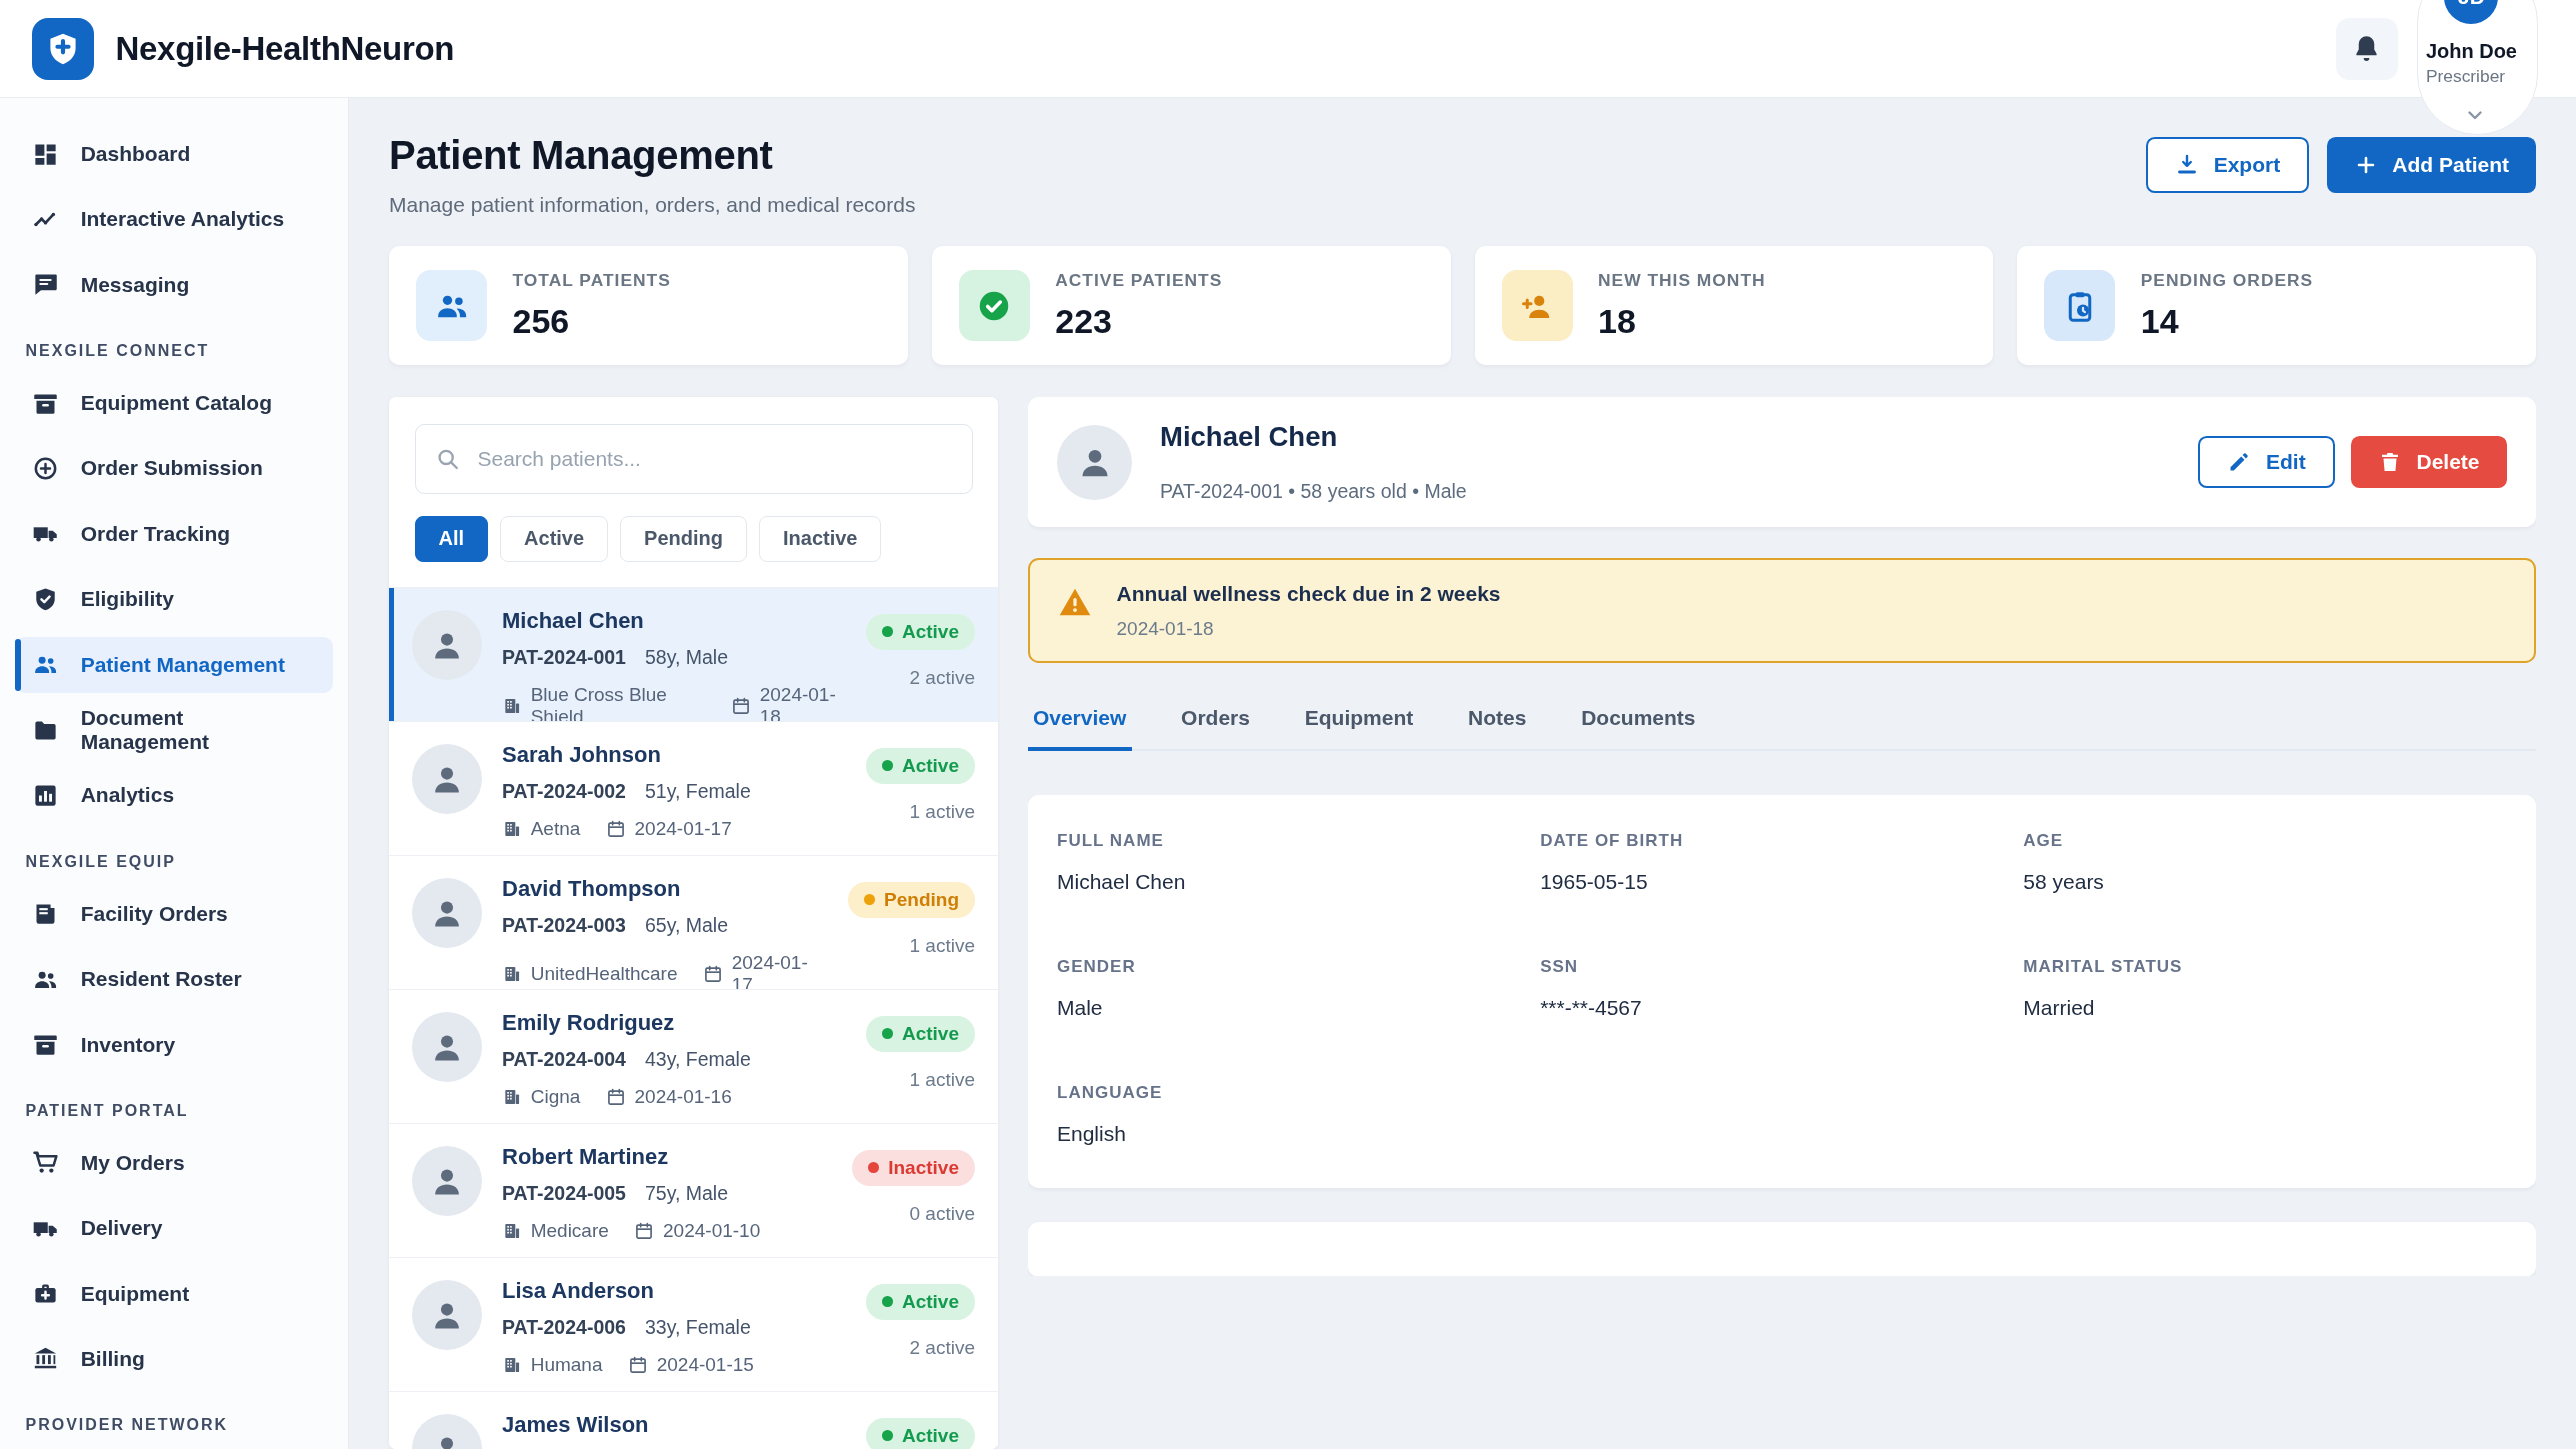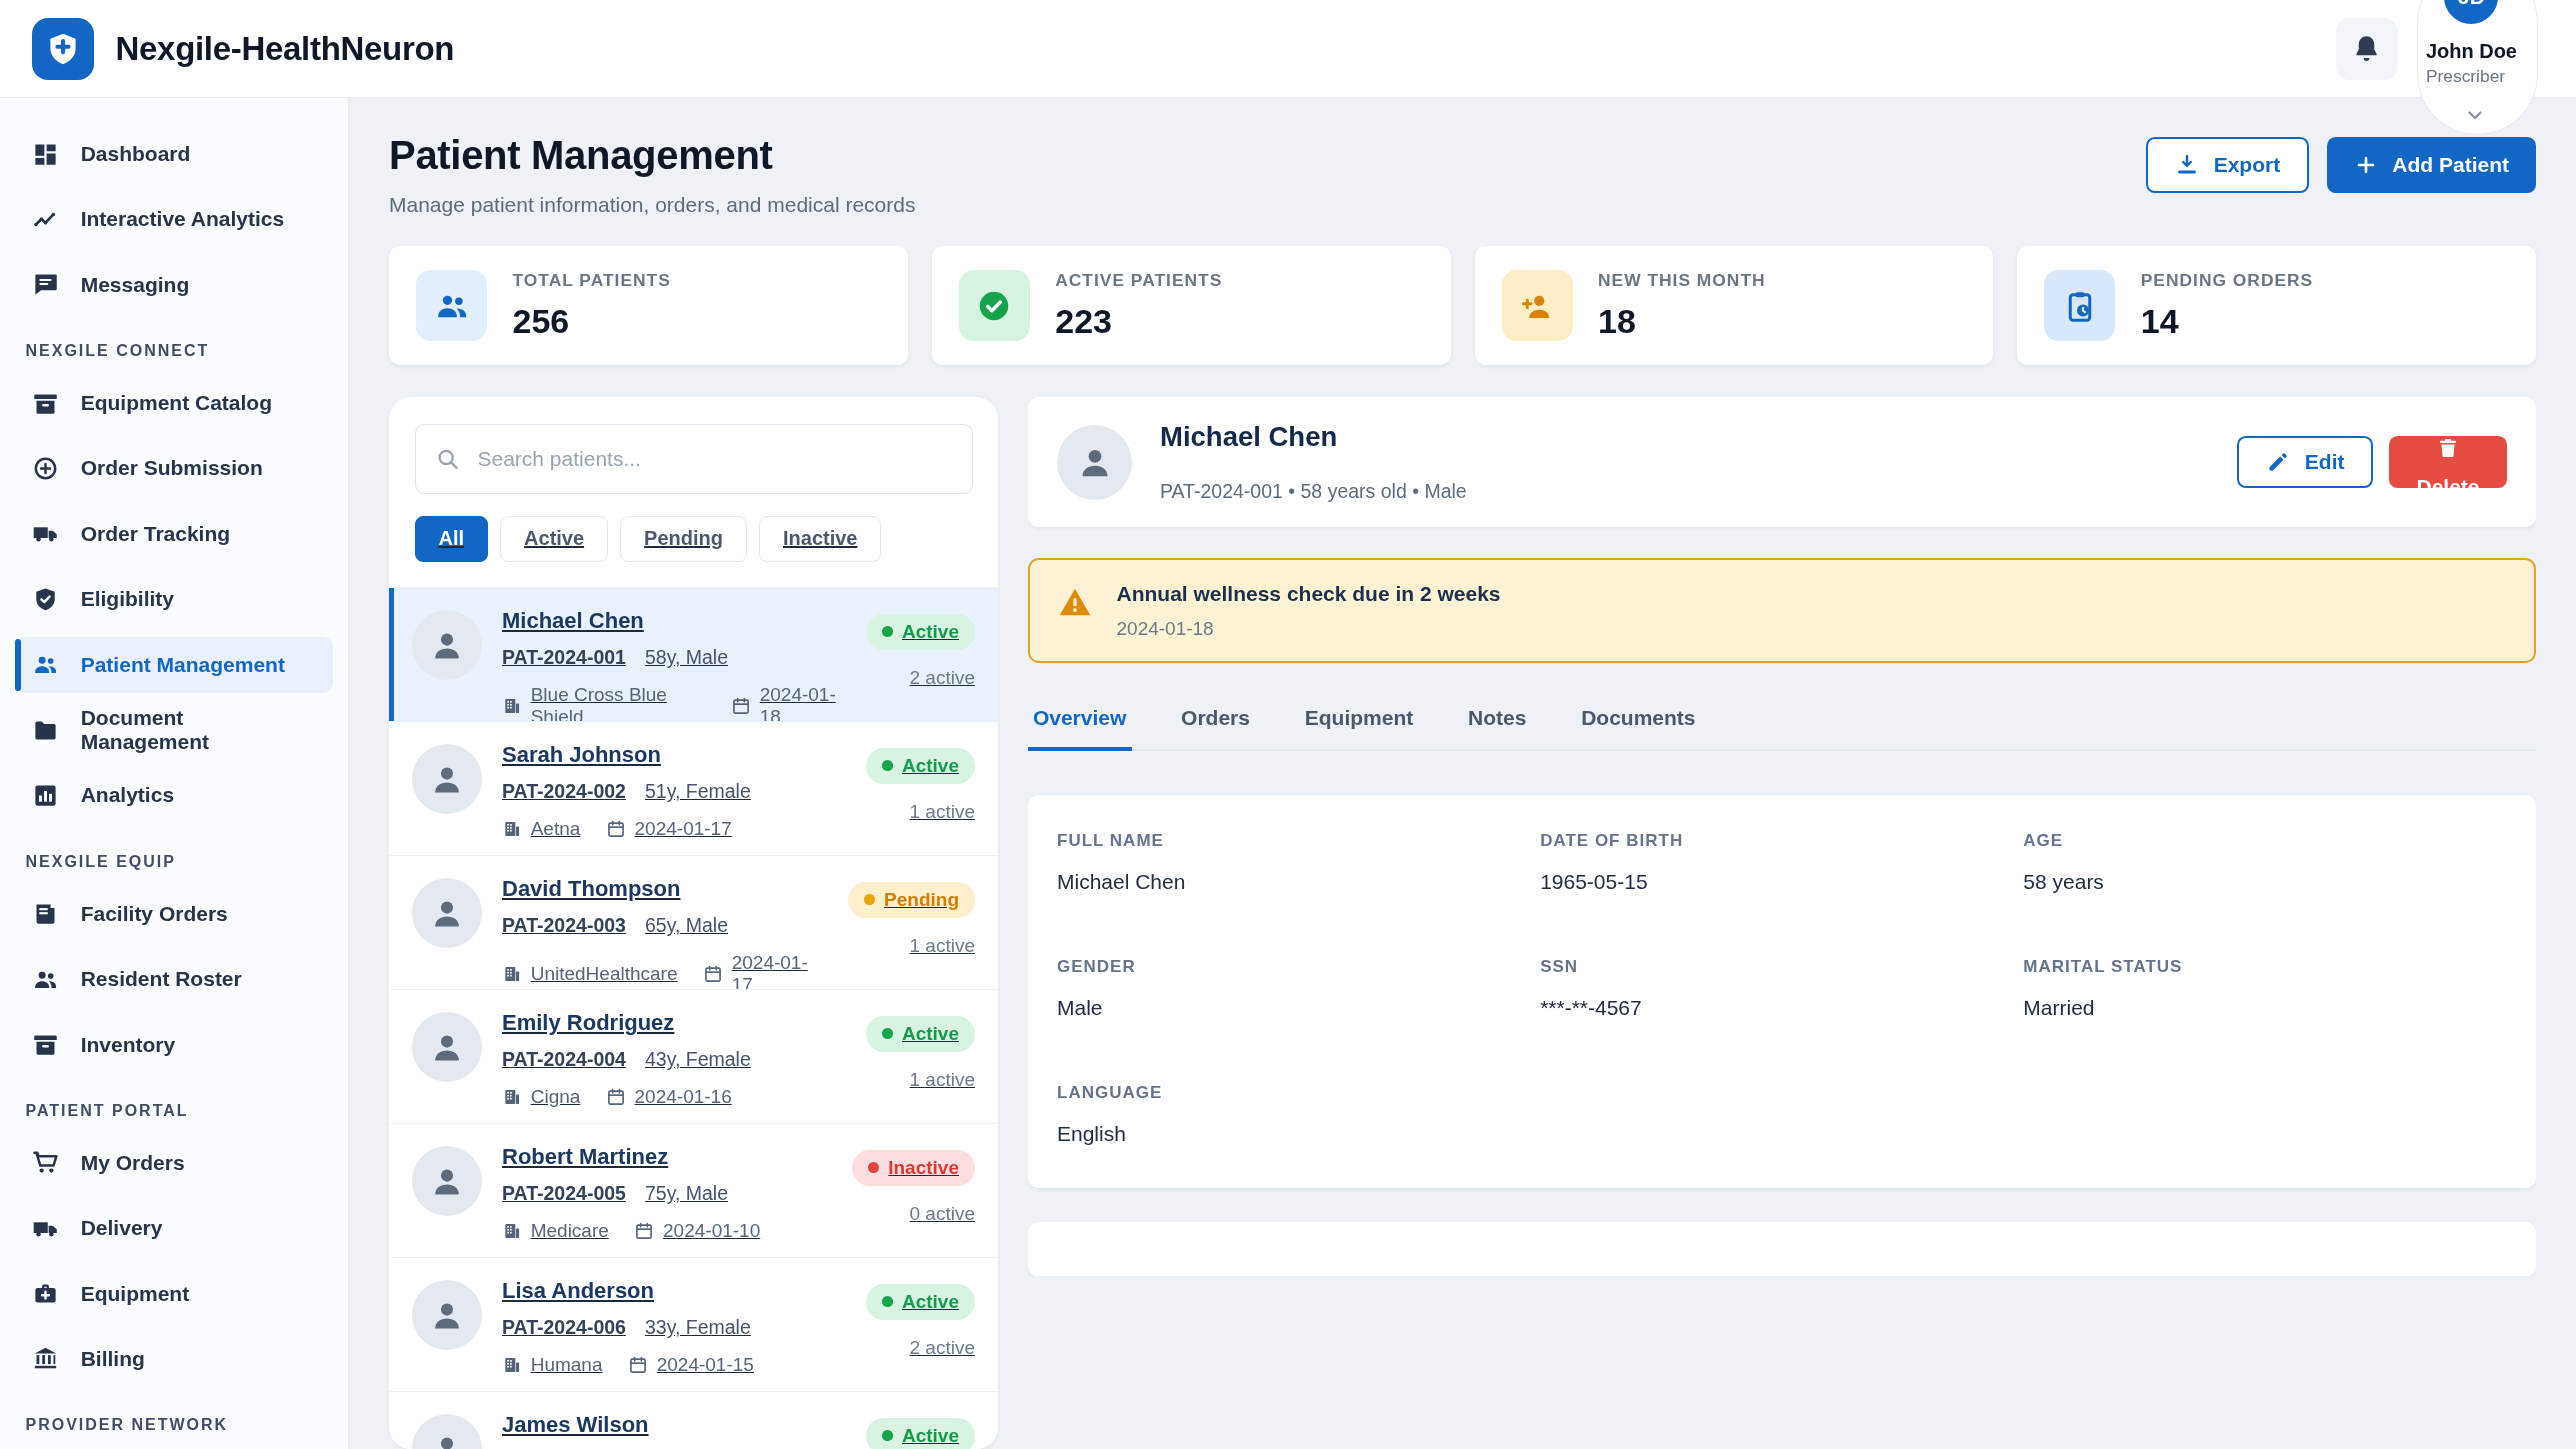--- a/index.html
+++ b/index.html
@@ -41,33 +41,33 @@
   .main{flex:1;min-width:0;padding:35px 40px 0;box-sizing:border-box;display:flex;flex-direction:column;overflow:hidden;}
   .page-head{display:flex;justify-content:space-between;align-items:flex-start;margin-bottom:29.5px;}
   .page-title{font-size:40px;font-weight:700;color:#101828;letter-spacing:-0.3px;}
   .page-sub{margin-top:14.8px;font-size:21px;color:#5f6b7a;}
   .head-actions{display:flex;gap:17.4px;margin-top:4px;}
   .btn{display:inline-flex;align-items:center;gap:14.8px;font-size:21px;font-weight:600;border-radius:8.7px;
     padding:0 27px;height:56px;border:none;cursor:pointer;font-family:inherit;box-sizing:border-box;text-align:center;}
   .btn .ic{width:24px;height:24px;}
   .btn-outline{background:#fff;color:#1167c3;border:2.7px solid #1167c3;}
   .btn-primary{background:#1167c3;color:#fff;}
-  .btn-danger{background:#e54b40;color:#fff;flex-direction:column;}
+  .btn-danger{background:#e54b40;color:#fff;}
   
   .stats{display:grid;grid-template-columns:repeat(4,1fr);gap:24px;margin-bottom:32px;}
   .stat-card{background:#fff;border-radius:10.7px;padding:24px 27px;display:flex;align-items:center;gap:25.5px;
     box-shadow:0 1.3px 4px rgba(16,24,40,.05);}
   .stat-icon{width:71px;height:71px;border-radius:14.8px;display:flex;align-items:center;justify-content:center;flex:none;}
   .stat-icon .ic{width:36px;height:36px;}
   .stat-label{font-size:17.4px;font-weight:600;color:#6b7684;letter-spacing:1px;}
   .stat-value{font-size:34px;font-weight:700;color:#101828;margin-top:10.7px;}
   
   .content{display:flex;gap:29.5px;flex:1;min-height:0;}
-  .list-panel{width:609px;flex:none;background:#fff;border-radius:22px;box-shadow:0 1.3px 4px rgba(16,24,40,.05);
-    display:flex;flex-direction:column;overflow:hidden;text-decoration:underline;}
+  .list-panel{width:609px;flex:none;background:#fff;border-radius:7px;box-shadow:0 1.3px 4px rgba(16,24,40,.05);
+    display:flex;flex-direction:column;overflow:hidden;}
   .list-head{padding:27px 25.5px 0;}
   .search-wrap{position:relative;color:#9aa5b1;}
   .search-wrap .ic{position:absolute;left:20px;top:50%;transform:translateY(-50%);width:25.5px;height:25.5px;}
   .search-input{width:100%;box-sizing:border-box;height:70px;border:1.3px solid #dfe5ec;border-radius:9.4px;
     padding:0 20px 0 62px;font-size:21px;color:#1e293b;background:#fff;outline:none;font-family:inherit;}
   .search-input::placeholder{color:#98a3b0;}
   .filters{display:flex;gap:12px;margin:21.5px 0 25.5px;}
   .chip{height:46px;padding:0 23px;border-radius:8px;border:1.3px solid #e3e8ef;background:#fff;color:#4b586a;
     font-size:20px;font-weight:600;display:flex;align-items:center;cursor:pointer;font-family:inherit;}
   .chip.active{background:#1167c3;border-color:#1167c3;color:#fff;}

